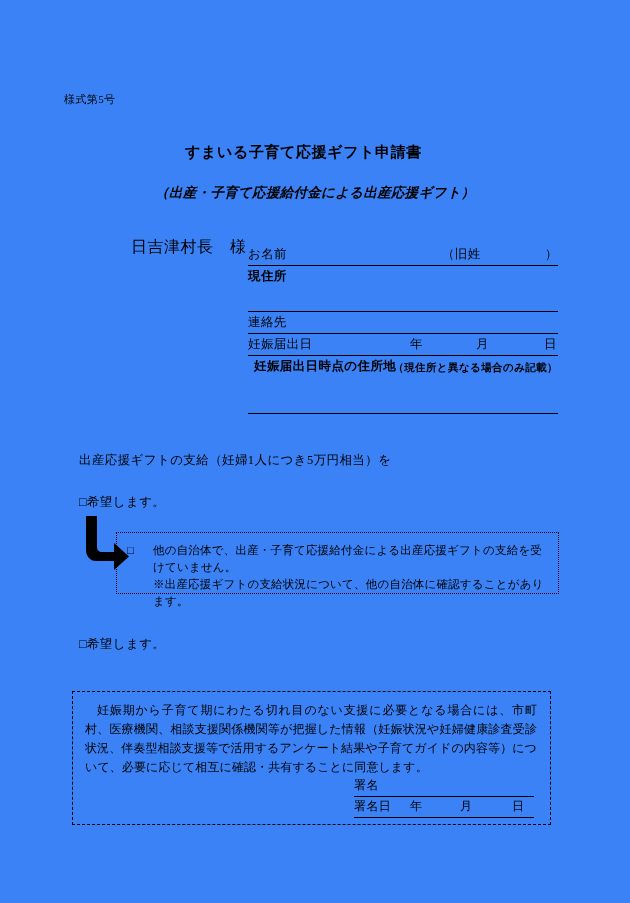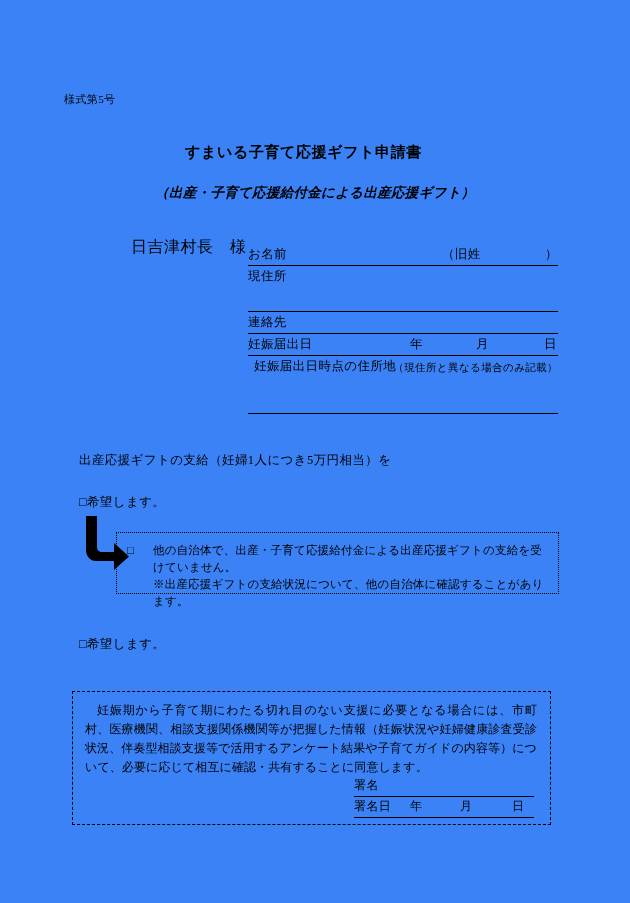--- a/index.html
+++ b/index.html
@@ -62,21 +62,21 @@
     left: 248px; top: 244px;
     width: 310px;
   }
   .field-row {
     position: relative;
     height: 21px;
     border-bottom: 1px solid #000;
     font-size: 12.5px;
     letter-spacing: 0.4px;
   }
-  .field-row.noline { border-bottom: none; }
+  .field-row.noline { border-bottom: none; font-weight: bold; }
   .field-row .lbl {
     position: absolute;
     left: 0; bottom: 2px;
     white-space: nowrap;
   }
   .field-row .lbl.indent { left: 6px; }
   .field-row .kyusei {
     position: absolute;
     right: 0; bottom: 2px;
     white-space: nowrap;

